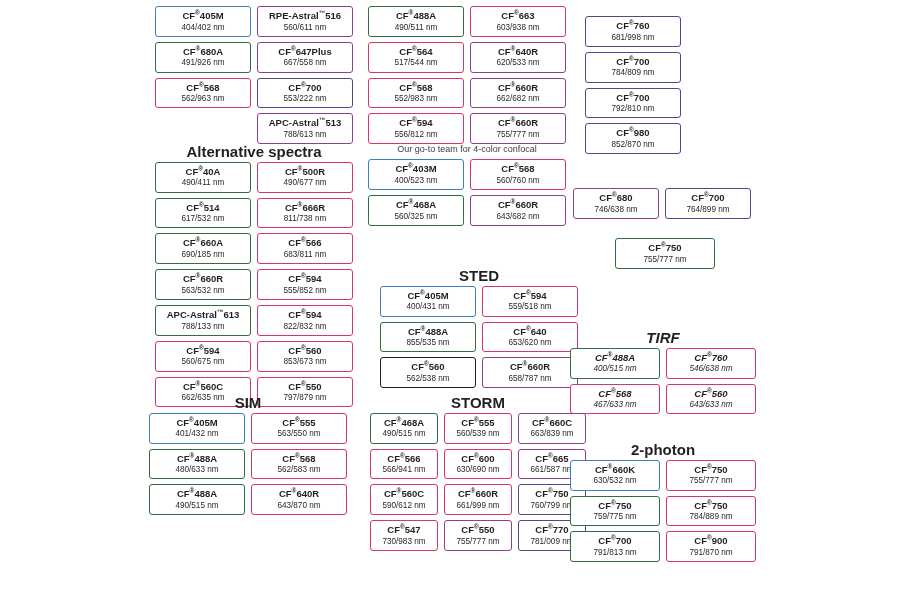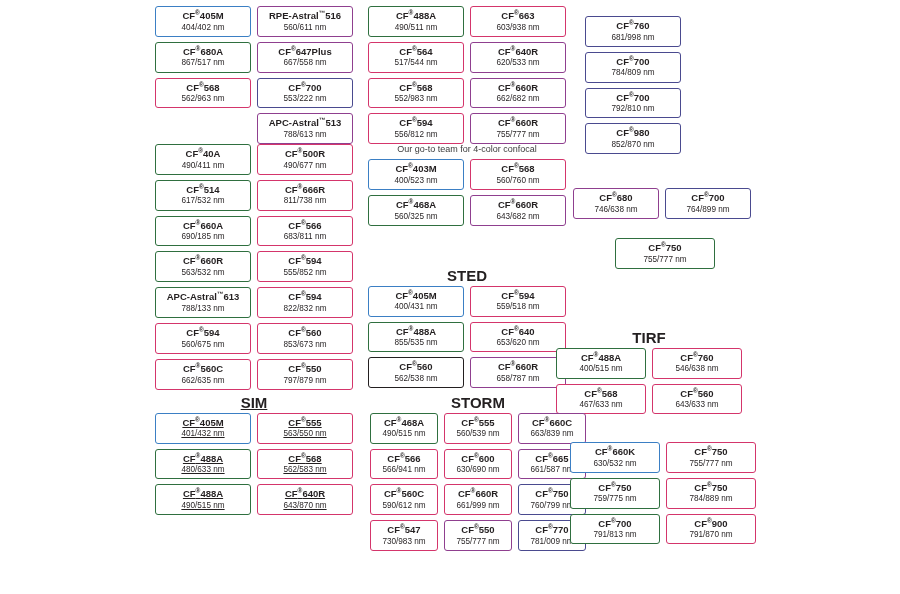--- a/index.html
+++ b/index.html
@@ -85,21 +85,21 @@
 <div id="root">
     <div class="group" style="left: 155px; top: 6px;">
       <div class="cols">
         <div class="col">
           <div class="chip w96" style="border-color: rgb(59, 127, 196);">
             <span class="name"><span>CF</span><sup>®</sup><span>405M</span></span>
             <span class="wl">404/402 nm</span>
           </div>
           <div class="chip w96" style="border-color: rgb(47, 111, 63);">
             <span class="name"><span>CF</span><sup>®</sup><span>680A</span></span>
-            <span class="wl">867/517 nm</span>
+            <span class="wl">491/926 nm</span>
           </div>
           <div class="chip w96" style="border-color: rgb(212, 53, 107);">
             <span class="name"><span>CF</span><sup>®</sup><span>568</span></span>
             <span class="wl">562/963 nm</span>
           </div>
         </div>
         <div class="col">
           <div class="chip w96" style="border-color: rgb(143, 63, 143);">
             <span class="name"><span>RPE-Astral</span><sup>™</sup><span>516</span></span>
             <span class="wl">560/611 nm</span>
@@ -175,20 +175,21 @@
             <span class="wl">792/810 nm</span>
           </div>
           <div class="chip w96" style="border-color: rgb(74, 74, 143);">
             <span class="name"><span>CF</span><sup>®</sup><span>980</span></span>
             <span class="wl">852/870 nm</span>
           </div>
         </div>
       </div>
     </div>
     <div class="group" style="left: 155px; top: 144px;">
+      <div class="group-title">Alternative spectra</div>
       <div class="cols">
         <div class="col">
           <div class="chip w96" style="border-color: rgb(47, 111, 63);">
             <span class="name"><span>CF</span><sup>®</sup><span>40A</span></span>
             <span class="wl">490/411 nm</span>
           </div>
           <div class="chip w96" style="border-color: rgb(47, 111, 63);">
             <span class="name"><span>CF</span><sup>®</sup><span>514</span></span>
             <span class="wl">617/532 nm</span>
           </div>
@@ -263,21 +264,21 @@
             <span class="name"><span>CF</span><sup>®</sup><span>568</span></span>
             <span class="wl">560/760 nm</span>
           </div>
           <div class="chip w96" style="border-color: rgb(143, 63, 143);">
             <span class="name"><span>CF</span><sup>®</sup><span>660R</span></span>
             <span class="wl">643/682 nm</span>
           </div>
         </div>
       </div>
     </div>
-    <div class="group" style="left: 368px; top: 268px;">
+    <div class="group" style="left: 380px; top: 268px;">
       <div class="group-title">STED</div>
       <div class="cols">
         <div class="col">
           <div class="chip w96" style="border-color: rgb(59, 127, 196);">
             <span class="name"><span>CF</span><sup>®</sup><span>405M</span></span>
             <span class="wl">400/431 nm</span>
           </div>
           <div class="chip w96" style="border-color: rgb(47, 111, 63);">
             <span class="name"><span>CF</span><sup>®</sup><span>488A</span></span>
             <span class="wl">855/535 nm</span>
@@ -322,21 +323,21 @@
     <div class="group" style="left: 615px; top: 238px;">
       <div class="cols">
         <div class="col">
           <div class="chip w100" style="border-color: rgb(47, 111, 63);">
             <span class="name"><span>CF</span><sup>®</sup><span>750</span></span>
             <span class="wl">755/777 nm</span>
           </div>
         </div>
       </div>
     </div>
-    <div class="group" style="left: 556px; top: 330px;">
+    <div class="group" style="left: 570px; top: 330px; font-style: italic;">
       <div class="group-title">TIRF</div>
       <div class="cols">
         <div class="col">
           <div class="chip w90" style="border-color: rgb(47, 111, 63);">
             <span class="name"><span>CF</span><sup>®</sup><span>488A</span></span>
             <span class="wl">400/515 nm</span>
           </div>
           <div class="chip w90" style="border-color: rgb(212, 53, 107);">
             <span class="name"><span>CF</span><sup>®</sup><span>568</span></span>
             <span class="wl">467/633 nm</span>
@@ -347,21 +348,21 @@
             <span class="name"><span>CF</span><sup>®</sup><span>760</span></span>
             <span class="wl">546/638 nm</span>
           </div>
           <div class="chip w90" style="border-color: rgb(212, 53, 107);">
             <span class="name"><span>CF</span><sup>®</sup><span>560</span></span>
             <span class="wl">643/633 nm</span>
           </div>
         </div>
       </div>
     </div>
-    <div class="group" style="left: 155px; top: 395px; text-decoration: underline;">
+    <div class="group" style="left: 149px; top: 395px;">
       <div class="group-title">SIM</div>
       <div class="cols">
         <div class="col">
           <div class="chip w96" style="border-color: rgb(59, 127, 196);">
             <span class="name"><span>CF</span><sup>®</sup><span>405M</span></span>
             <span class="wl">401/432 nm</span>
           </div>
           <div class="chip w96" style="border-color: rgb(47, 111, 63);">
             <span class="name"><span>CF</span><sup>®</sup><span>488A</span></span>
             <span class="wl">480/633 nm</span>
@@ -440,20 +441,21 @@
             <span class="wl">760/799 nm</span>
           </div>
           <div class="chip w68" style="border-color: rgb(74, 74, 143);">
             <span class="name"><span>CF</span><sup>®</sup><span>770</span></span>
             <span class="wl">781/009 nm</span>
           </div>
         </div>
       </div>
     </div>
     <div class="group" style="left: 570px; top: 442px;">
+      <div class="group-title">2-photon</div>
       <div class="cols">
         <div class="col">
           <div class="chip w90" style="border-color: rgb(59, 127, 196);">
             <span class="name"><span>CF</span><sup>®</sup><span>660K</span></span>
             <span class="wl">630/532 nm</span>
           </div>
           <div class="chip w90" style="border-color: rgb(47, 111, 63);">
             <span class="name"><span>CF</span><sup>®</sup><span>750</span></span>
             <span class="wl">759/775 nm</span>
           </div>

